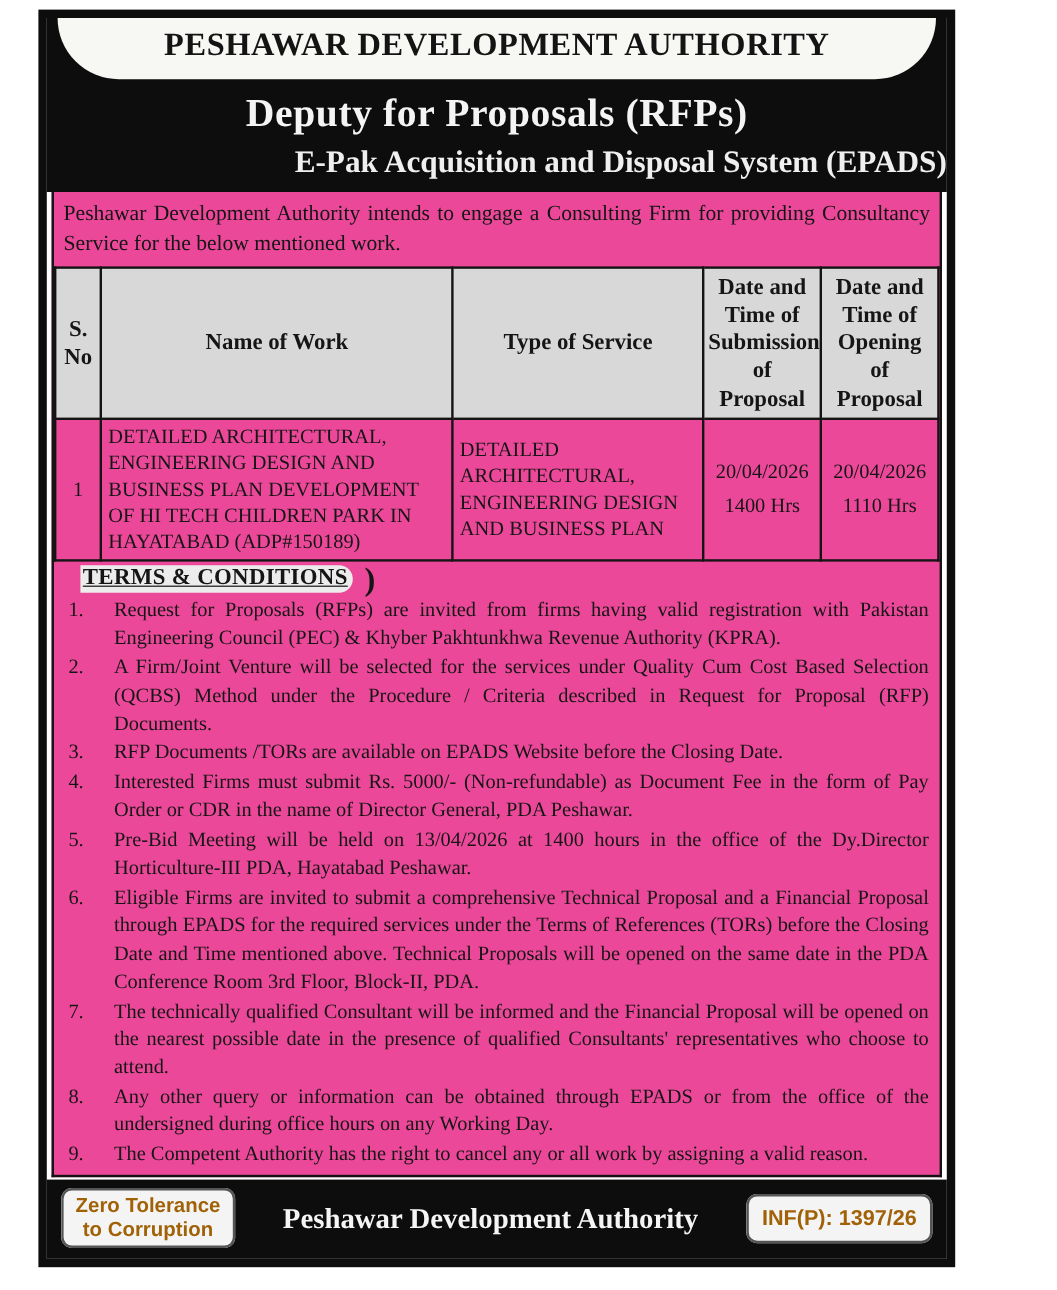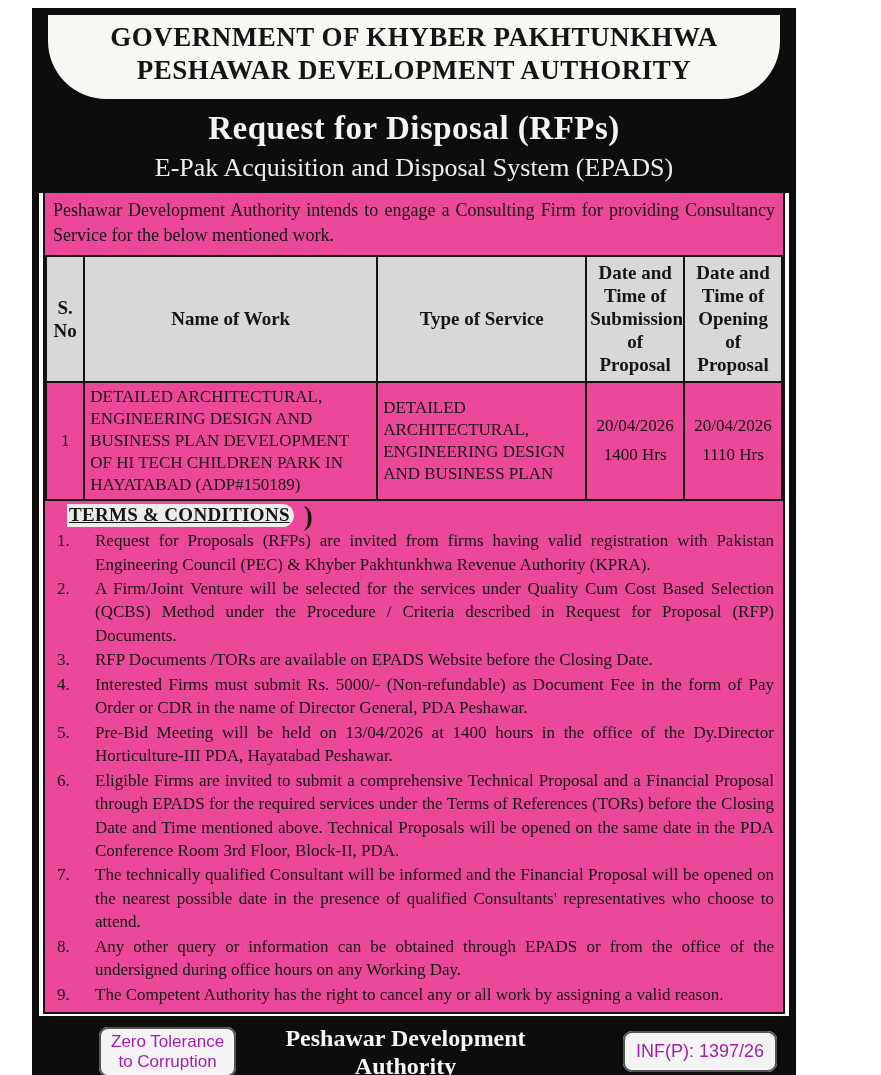--- a/index.html
+++ b/index.html
@@ -14,21 +14,21 @@
   }
 
   
   .header-band { background:#0d0d0d; text-align:center; padding-bottom:10px; }
   .gov-box {
     background:#f7f7f4; margin:0 9px; padding:6px 4px 12px;
     border-radius:0 0 58px 58px;
   }
   .gov-line { font-weight:bold; font-size:27px; line-height:1.22; color:#141414; letter-spacing:0.5px; }
   .rfp-title { color:#f4f4f4; font-weight:bold; font-size:33px; line-height:1.15; margin-top:11px; letter-spacing:0.5px; }
-  .rfp-subtitle { color:#efefef; font-weight:normal; font-size:26px; line-height:1.15; margin-top:5px; }
+  .rfp-subtitle { color:#efefef; font-weight:bold; font-size:26px; line-height:1.15; margin-top:5px;text-align:right; }
 
   
   .content {
     margin:0 4px; background:#ec4899;
     border-left:2px solid #141414; border-right:2px solid #141414; border-bottom:2px solid #141414;
   }
   .intro { font-size:18px; line-height:1.42; padding:5px 8px 6px; text-align:justify; }
 
   table.work { width:100%; border-collapse:collapse; table-layout:fixed; }
   table.work th, table.work td { border:2px solid #141414; }
@@ -53,42 +53,41 @@
   .term-row { display:flex; margin-bottom:1px; }
   .term-num { flex:0 0 44px; font-size:17px; line-height:1.38; padding-left:6px; }
   .term-text { flex:1; font-size:17px; line-height:1.38; text-align:justify; }
 
   
   .footer-band {
     background:#0d0d0d; margin-top:2px; display:flex; align-items:center;
     padding:7px 12px 9px;
   }
   .badge {
-    background:#f4f4f4; color:#a21caf; border-radius:9px;
-    font-family:"Liberation Sans", sans-serif; font-weight:normal;
-    text-align:center; box-shadow:0 0 0 2px #555 inset;margin-left:48px;
+    background:#f4f4f4; color:#a16207; border-radius:9px;
+    font-family:"Liberation Sans", sans-serif; font-weight:bold;
+    text-align:center; box-shadow:0 0 0 2px #555 inset;
   }
   .badge-left { font-size:17px; line-height:1.18; padding:5px 12px; flex:0 0 auto; }
   .badge-right { font-size:18px; padding:10px 13px; flex:0 0 auto; }
   .sig-block { flex:1; text-align:center; color:#f5f5f5; }
   .sig-title { font-weight:bold; font-size:29px; line-height:1.1; }
   .sig-dept { font-weight:bold; font-size:24px; line-height:1.15; margin-top:2px; }
   .sig-org { font-weight:bold; font-size:24px; line-height:1.15; margin-top:2px; }
 </style>
 </head>
 <body>
 
 <div class="doc">
 
   <div class="header-band">
     <div class="gov-box">
-      <div class="gov-line">GOVERNMENT OF KHYBER PAKHTUNKHWA</div>
       <div class="gov-line">PESHAWAR DEVELOPMENT AUTHORITY</div>
     </div>
-    <div class="rfp-title">Request for Disposal (RFPs)</div>
+    <div class="rfp-title">Deputy for Proposals (RFPs)</div>
     <div class="rfp-subtitle">E-Pak Acquisition and Disposal System (EPADS)</div>
   </div>
 
   <div class="content">
 
     <p class="intro">Peshawar Development Authority intends to engage a Consulting Firm for providing Consultancy Service for the below mentioned work.</p>
 
     <table class="work">
       <colgroup>
         <col class="col-sno">

